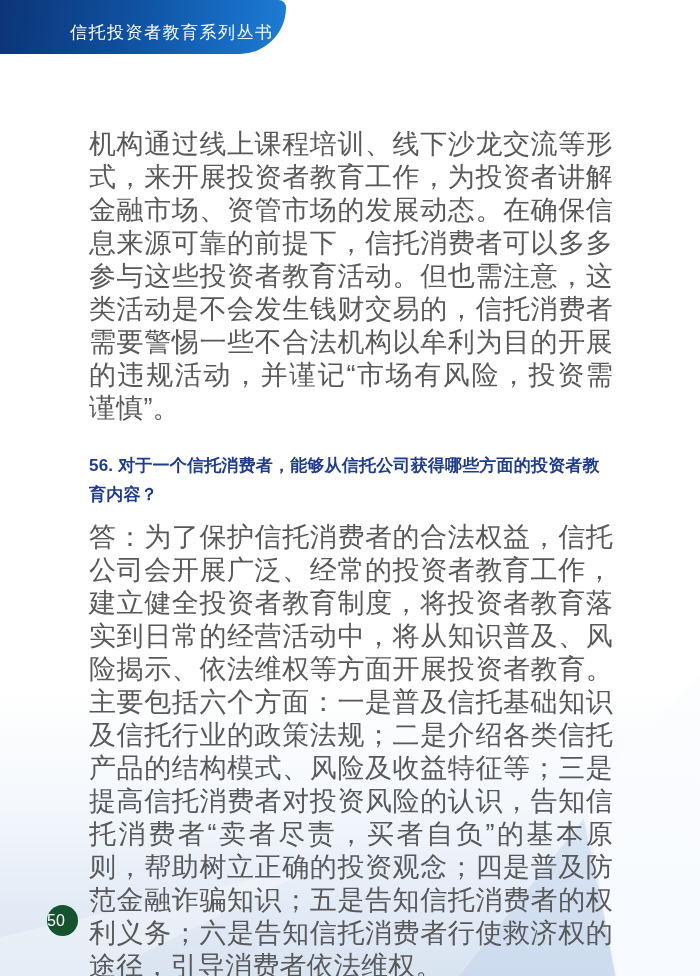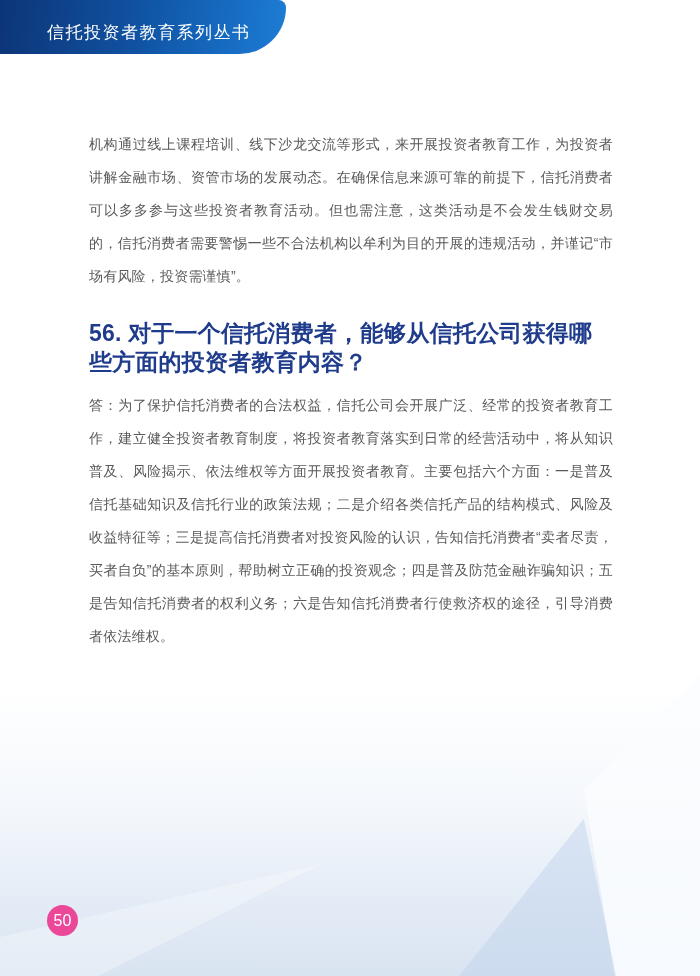--- a/index.html
+++ b/index.html
@@ -30,56 +30,56 @@
   .wedge-left {
     clip-path:polygon(0 100%, 0 96%, 46% 88.5%, 14% 100%);
     background:rgba(255,255,255,0.3);
   }
 
   
   .banner {
     position:absolute; top:0; left:0; width:286px; height:54px;
     box-sizing:border-box;
     display:flex; align-items:center;
-    padding:10px 0 0 47px;
+    padding:10px 0 0 70px;
     background:linear-gradient(96deg, #0c3577 0%, #10509f 45%, #1568be 75%, #1e7cd4 100%);
     border-radius:0 8px 50px 0;
   }
   .banner-title {
     color:#ffffff; font-size:17px; font-weight:500; letter-spacing:1.5px;
     white-space:nowrap;
   }
 
   
   .content {
     position:absolute; left:89px; top:128px; width:524px;
   }
   .body-para {
     margin:0;
-    font-size:14px; line-height:33px;
+    font-size:27px; line-height:33px;
     color:#59595b; font-weight:300;
     letter-spacing:0.2px;
     text-align:justify;
     text-justify:inter-character;
   }
   .question {
     margin:26px 0 0 0;
-    font-size:23px; line-height:29px;
+    font-size:17px; line-height:29px;
     color:#1f3c8c; font-weight:700;
     letter-spacing:0.2px;
     text-align:left;
   }
   .answer { margin-top:12px; }
 
   
   .page-num {
     position:absolute; left:47px; top:905px;
     width:31px; height:31px; border-radius:50%;
-    background:#ec4899;
-    display:flex; align-items:center; justify-content:center;
+    background:#14532d;
+    display:flex; align-items:center; justify-content:flex-start;
   }
   .page-num span { color:#ffffff; font-size:16px; line-height:1; }
 </style>
 </head>
 <body>
 
 <div class="page">
 
   <div class="bg-wash"></div>
   <div class="wedge wedge-white"></div>

